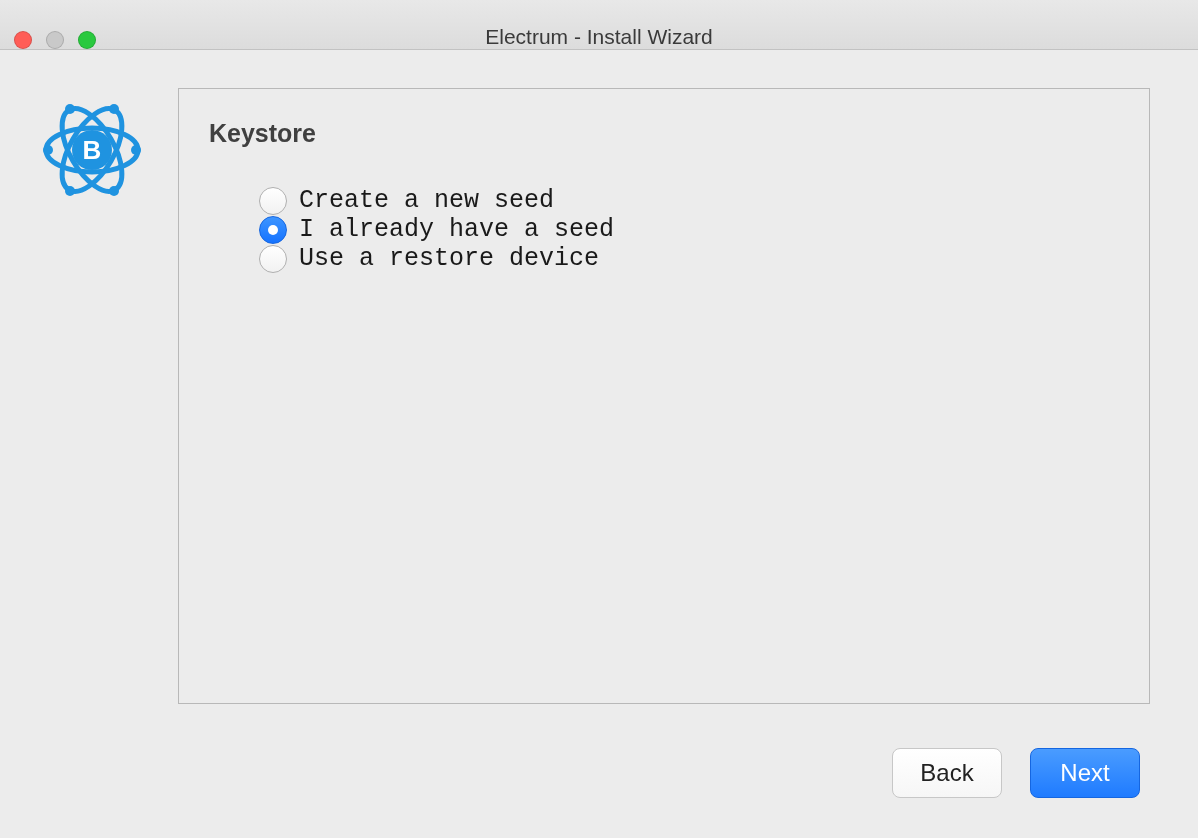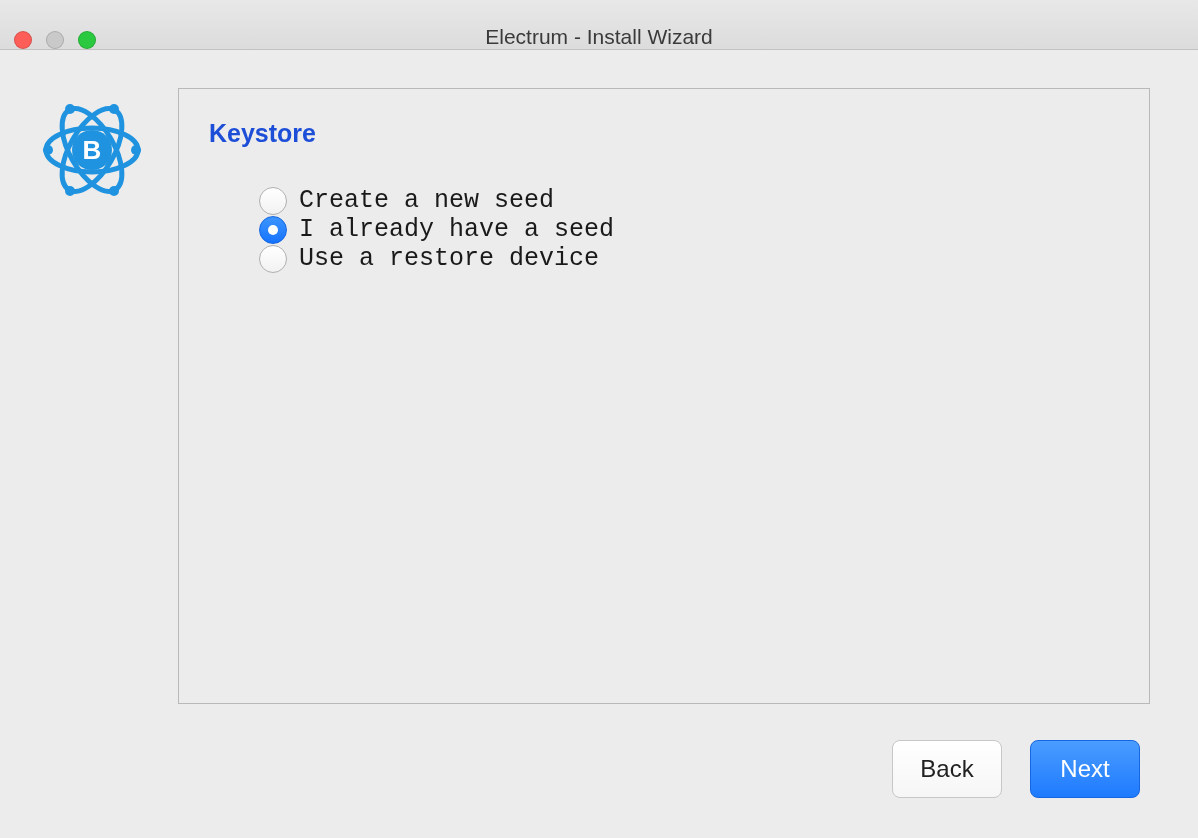--- a/index.html
+++ b/index.html
@@ -58,21 +58,21 @@
     .panel {
       flex: 1;
       background: #ececec;
       border: 1px solid #b8b8b8;
       min-height: 616px;
       padding: 30px 30px 30px 30px;
     }
     .panel-heading {
       font-size: 25px;
       font-weight: 700;
-      color: #1d4ed8;
+      color: #404040;
       margin-bottom: 38px;
     }
     .panel-question {
       font-size: 25px;
       color: #1a1a1a;
       line-height: 1.35;
       padding-left: 24px;
       margin-bottom: 72px;
       max-width: 860px;
     }
@@ -115,21 +115,21 @@
     }
     .footer {
       position: absolute;
       right: 58px;
       bottom: 40px;
       display: flex;
       gap: 28px;
     }
     .btn {
       min-width: 110px;
-      height: 58px;
+      height: 50px;
       border-radius: 8px;
       font-size: 24px;
       padding: 15px 22px;
       cursor: pointer;
       display: flex;
       align-items: center;
       justify-content: center;
     }
     .btn-back {
       background: linear-gradient(#ffffff, #f6f6f6);

